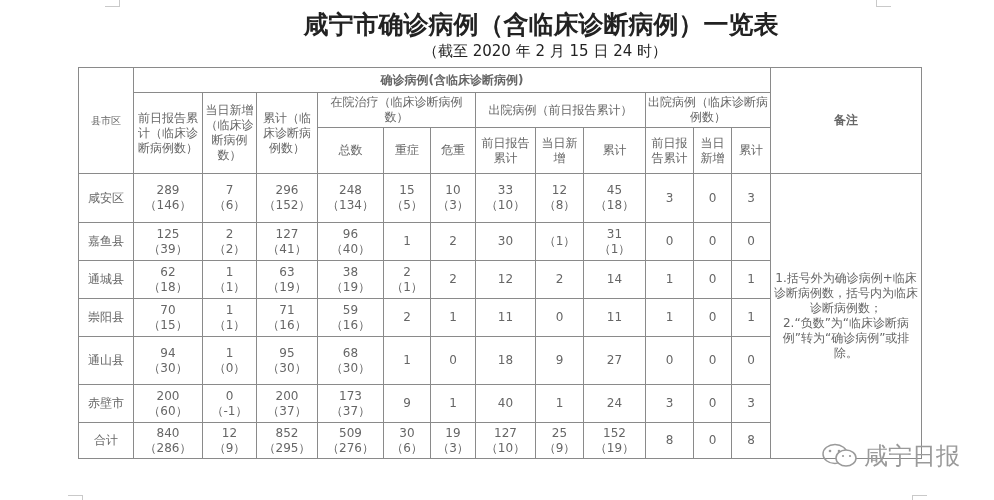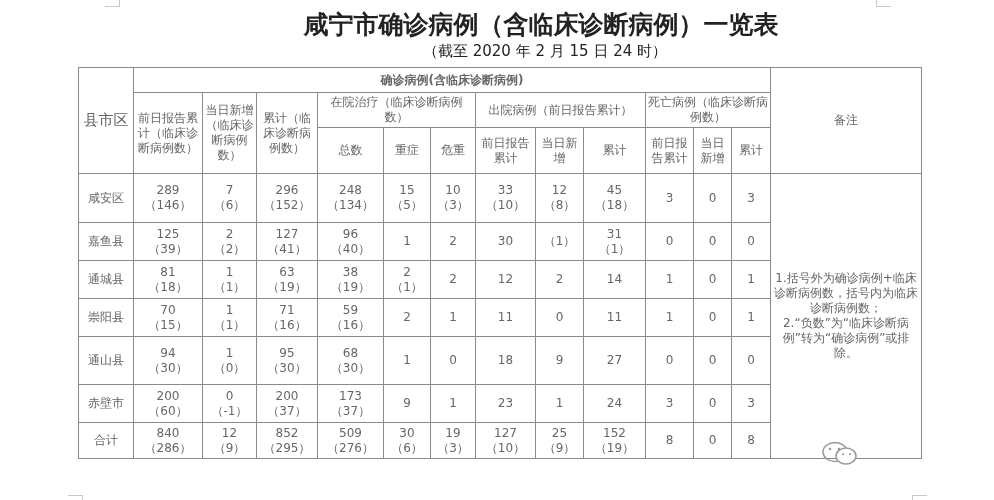--- a/index.html
+++ b/index.html
@@ -18,21 +18,21 @@
   }
   table.main {
     position:absolute; top:67px; left:78px; border-collapse:collapse;
     table-layout:fixed; width:843px;
   }
   table.main td {
     border:1.5px solid #8a8a8a; text-align:center; vertical-align:middle;
     font-size:12px; color:#666; line-height:15px; padding:0 2px; overflow:hidden;
   }
   td.group-title { font-size:15px; font-weight:bold; color:#222; height:24px; }
-  td.notes-title { font-size:16px; font-weight:normal; color:#222; }
+  td.notes-title { font-size:16px; font-weight:bold; color:#222; }
   td.hdr { font-size:11.5px; color:#666; line-height:15px; }
   td.bold-hdr { color:#333; }
   td.region { font-size:13px; color:#333; }
   td.notes-body {
     text-align:left; vertical-align:top; font-size:12.5px; color:#444; line-height:15.5px;
     padding:4px 4px 0 6px;
   }
   .v1, .v2 { display:block; }
   .watermark {
     position:absolute; left:820px; top:440px; font-size:24px; color:#9a9a9a;
@@ -62,31 +62,31 @@
       <col style="width:60px">
     <col style="width:48px">
       <col style="width:62px">
       <col style="width:48px">
       <col style="width:38px">
     <col style="width:39px">
       <col style="width:151px">
   </colgroup>
   <tbody>
       <tr style="height:25px">
-    <td rowspan="3" class="hdr bold-hdr" style="font-size:15px">县市区</td>
+    <td rowspan="3" class="hdr bold-hdr" style="font-size:10px">县市区</td>
     <td colspan="12" class="group-title">确诊病例(含临床诊断病例)</td>
     <td rowspan="3" class="notes-title">备注</td>
   </tr>
   <tr style="height:35px">
     <td rowspan="2" class="hdr">前日报告累计（临床诊断病例数）</td>
     <td rowspan="2" class="hdr bold-hdr">当日新增（临床诊断病例数）</td>
     <td rowspan="2" class="hdr bold-hdr">累计（临床诊断病例数）</td>
     <td colspan="3" class="hdr">在院治疗（临床诊断病例数）</td>
     <td colspan="3" class="hdr">出院病例（前日报告累计）</td>
-    <td colspan="3" class="hdr">死亡病例（临床诊断病例数）</td>
+    <td colspan="3" class="hdr">出院病例（临床诊断病例数）</td>
   </tr>
   <tr style="height:46px">
     <td class="hdr">总数</td>
     <td class="hdr">重症</td>
     <td class="hdr">危重</td>
     <td class="hdr">前日报告累计</td>
     <td class="hdr">当日新增</td>
     <td class="hdr">累计</td>
     <td class="hdr">前日报告累计</td>
     <td class="hdr">当日新增</td>
@@ -179,21 +179,21 @@
           <span class="v2">（1）</span>
         </td>
     <td>0</td>
     <td>0</td>
     <td>0</td>
   </tr>
 
   <tr style="height:38px">
     <td class="region">通城县</td>
     <td>
-          <span class="v1">81</span>
+          <span class="v1">62</span>
           <span class="v2">（18）</span>
         </td>
     <td>
           <span class="v1">1</span>
           <span class="v2">（1）</span>
         </td>
     <td>
           <span class="v1">63</span>
           <span class="v2">（19）</span>
         </td>
@@ -332,21 +332,21 @@
         </td>
     <td>
           <span class="v1">9</span>
           <span class="v2"></span>
         </td>
     <td>
           <span class="v1">1</span>
           <span class="v2"></span>
         </td>
     <td>
-          <span class="v1">23</span>
+          <span class="v1">40</span>
           <span class="v2"></span>
         </td>
     <td>
           <span class="v1">1</span>
           <span class="v2"></span>
         </td>
     <td>
           <span class="v1">24</span>
           <span class="v2"></span>
         </td>
@@ -402,13 +402,14 @@
 
 <div class="watermark">
   <svg width="40" height="28" viewBox="0 0 40 28">
     <ellipse cx="15" cy="12" rx="12" ry="9.5" fill="none" stroke="#9a9a9a" stroke-width="1.5"></ellipse>
     <ellipse cx="26" cy="16" rx="10" ry="8" fill="#fff" stroke="#9a9a9a" stroke-width="1.5"></ellipse>
     <circle cx="10" cy="9" r="1.3" fill="#9a9a9a"></circle>
       <circle cx="19" cy="9" r="1.3" fill="#9a9a9a"></circle>
     <circle cx="23" cy="14" r="1.1" fill="#9a9a9a"></circle>
       <circle cx="30" cy="14" r="1.1" fill="#9a9a9a"></circle>
   </svg>
+  <span>咸宁日报</span>
 </div>
 
 </body></html>

